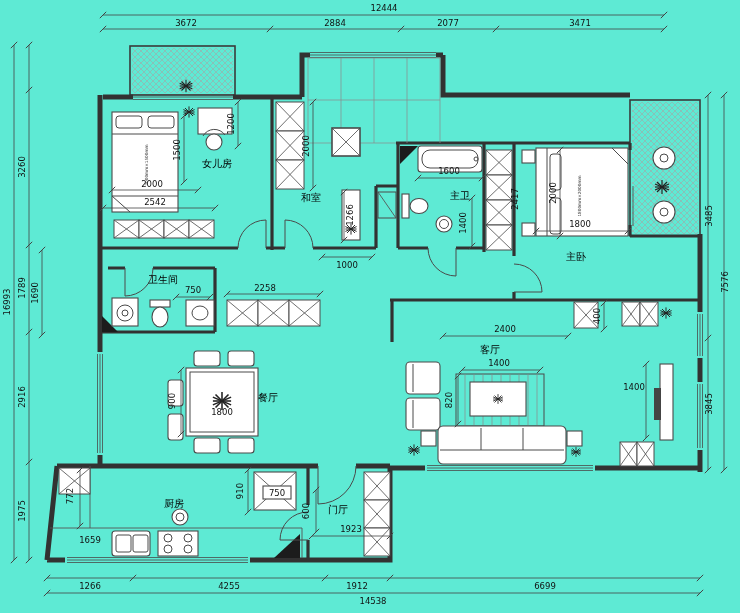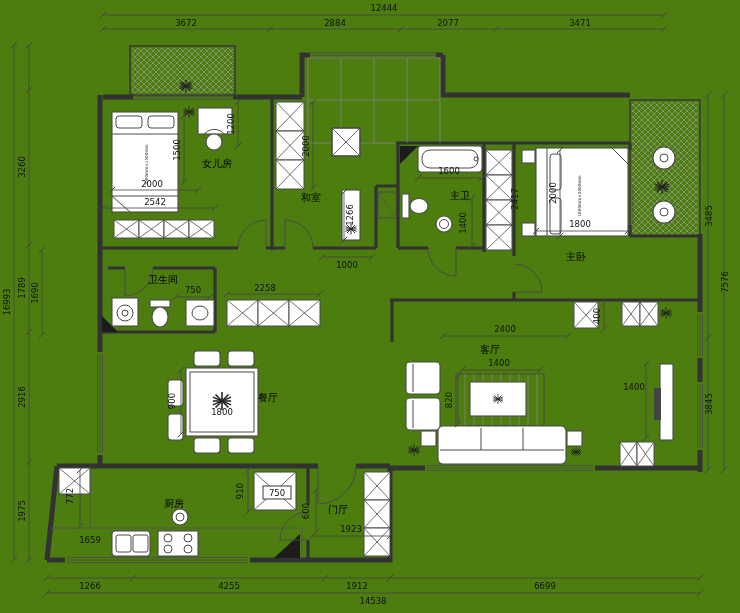--- a/index.html
+++ b/index.html
@@ -1,16 +1,16 @@
 <!DOCTYPE html>
 <html><head>
 <meta charset="utf-8">
 <style>
   html,body{margin:0;padding:0;background:#fff;}
-  #stage{position:relative;width:740px;height:613px;background:#4d7c0f;overflow:hidden;}
+  #stage{position:relative;width:740px;height:613px;background:#5eead4;overflow:hidden;}
   svg{position:absolute;left:0;top:0;}
   text{font-family:"DejaVu Sans",sans-serif;fill:#111;}
   .dt{font-size:8.5px;text-anchor:middle;}
   .rt{font-size:10px;text-anchor:middle;fill:#000;}
   .ty{font-size:4.2px;text-anchor:middle;fill:#333;}
   .w5{stroke:#323232;stroke-width:5;fill:none;}
   .w3{stroke:#323232;stroke-width:3.2;fill:none;}
   .w2{stroke:#3a3a3a;stroke-width:1.6;fill:none;}
   .tn{stroke:#555;stroke-width:0.9;fill:none;}
   .tng{stroke:#8a8a8a;stroke-width:0.7;fill:none;}

